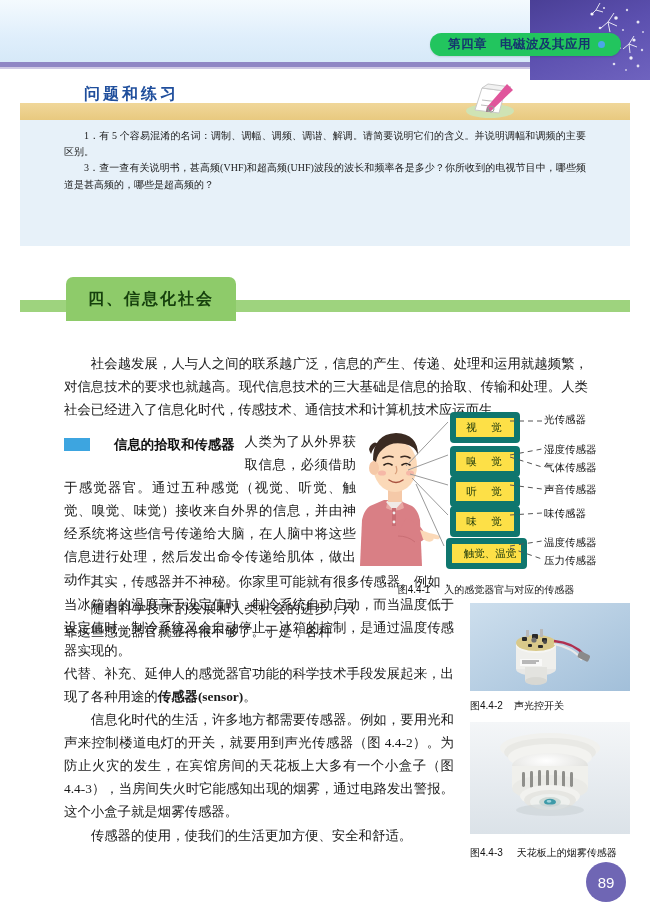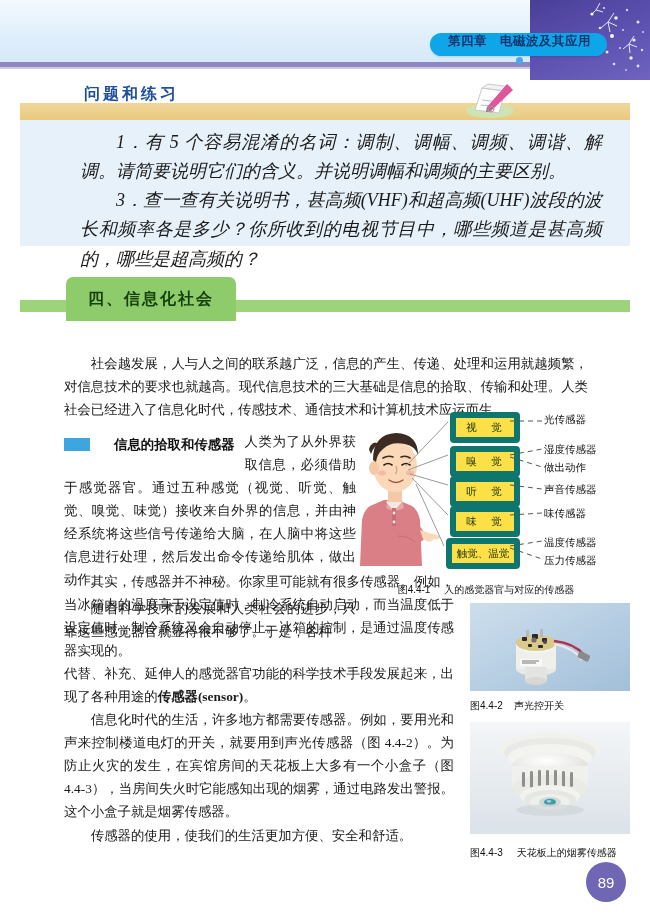--- a/index.html
+++ b/index.html
@@ -25,23 +25,22 @@
   }
   .starburst{
     position:absolute;right:0;top:0;width:120px;height:80px;
     background:linear-gradient(160deg,#4a3f96 0%,#5b4fae 45%,#6f63bf 100%);
     overflow:hidden;
   }
   .chapter-pill{
     position:absolute;left:430px;top:33px;
     height:23px;padding:0 16px 0 18px;
     display:flex;align-items:center;gap:7px;
-    background:#0ea5e9;border-radius:12px;
+    background:#22c55e;border-radius:12px;
     box-shadow:0 1px 2px rgba(0,0,0,.12);
-    flex-direction:column;
   }
   .chapter-pill .ttl{
     font-family:"Liberation Sans","DejaVu Sans",sans-serif;
     font-weight:bold;font-size:12.5px;color:#15356e;letter-spacing:.5px;
     white-space:nowrap;
   }
   .pill-dot{width:7px;height:7px;border-radius:50%;background:#4aa7e8;flex:none;}
 
   
   .ex-band{
@@ -53,22 +52,22 @@
     font-family:"Liberation Sans","DejaVu Sans",sans-serif;
     font-weight:bold;font-size:16px;color:#1f4e9c;letter-spacing:3px;
     text-shadow:1px 1px 0 rgba(255,255,255,.85);
   }
   .ex-icon{position:absolute;left:455px;top:80px;width:70px;height:40px;}
   .ex-box{
     position:absolute;left:20px;top:120px;width:610px;height:126px;
     background:#e7f1f9;
   }
   .ex-list{
-    position:absolute;left:80px;top:128px;width:522px;
-    font-size:18px;line-height:1.62;text-align:justify;font-style:italic;
+    position:absolute;left:64px;top:128px;width:522px;
+    font-size:10px;line-height:1.62;text-align:justify;
   }
   .ex-list p{margin:0;text-indent:2em;}
 
   
   .sec-bar{
     position:absolute;left:20px;top:300px;width:610px;height:12px;
     background:#9ed37e;
   }
   .sec-tab{
     position:absolute;left:66px;top:277px;height:28px;padding:8px 22px;
@@ -271,25 +270,25 @@
         <path d="M62 112 q9 2 13 6 q2 3 -1 5 q-4 2 -9 -2 z" fill="#fbd9b8"></path>
         <path d="M70 115 q8 1 11 3 q2 1 0 3 q-3 1 -9 -2 z" fill="#fbd9b8"></path>
         <path d="M40 118 q10 0 17 6" stroke="#c96e74" stroke-width="1" fill="none"></path>
       </svg>
     </div>
 
     <div class="sense" style="left:92px;top:2px;">视　觉</div>
     <div class="sense" style="left:92px;top:36px;">嗅　觉</div>
     <div class="sense" style="left:92px;top:66px;">听　觉</div>
     <div class="sense" style="left:92px;top:96px;">味　觉</div>
-    <div class="sense wide" style="left:88px;top:128px;">触觉、温觉</div>
+    <div class="sense wide" style="left:88px;top:128px;padding-left:7px;">触觉、温觉</div>
 
     <div class="sensor-lbl" style="left:186px;top:3px;">光传感器</div>
     <div class="sensor-lbl" style="left:186px;top:33px;">湿度传感器</div>
-    <div class="sensor-lbl" style="left:186px;top:51px;">做出动作</div>
+    <div class="sensor-lbl" style="left:186px;top:51px;">气体传感器</div>
     <div class="sensor-lbl" style="left:186px;top:73px;">声音传感器</div>
     <div class="sensor-lbl" style="left:186px;top:97px;">味传感器</div>
     <div class="sensor-lbl" style="left:186px;top:126px;">温度传感器</div>
     <div class="sensor-lbl" style="left:186px;top:144px;">压力传感器</div>
 
     <svg width="274" height="168" viewBox="0 0 274 168" style="position:absolute;left:0;top:0;">
       <g stroke="#9a9a9a" stroke-width="1" fill="none">
         <path d="M48 56 L90 12"></path>
         <path d="M50 60 L90 45"></path>
         <path d="M52 64 L90 75"></path>

